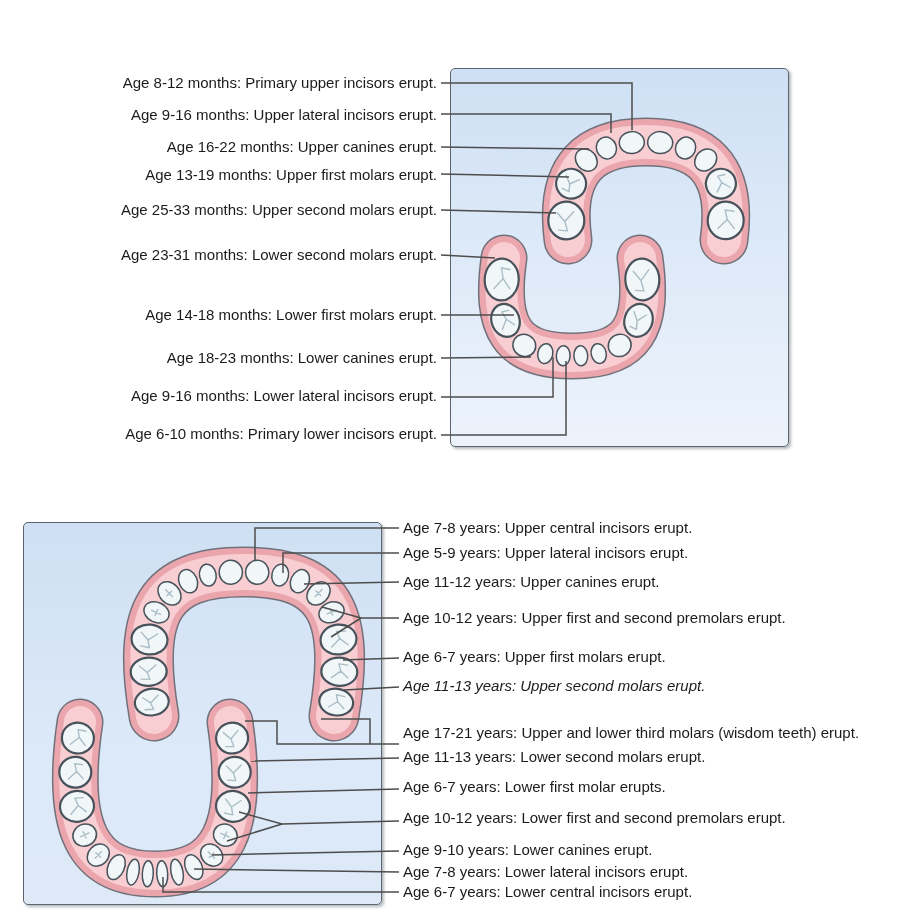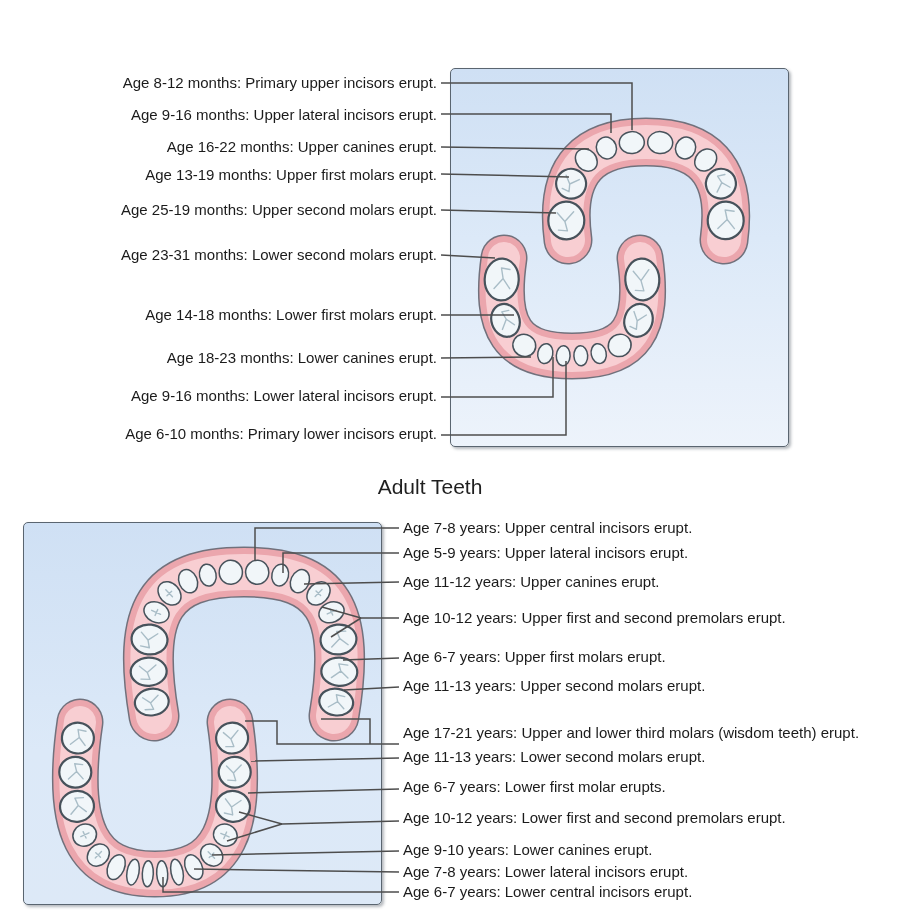--- a/index.html
+++ b/index.html
@@ -24,21 +24,20 @@
   .lbl-left{right:463px;width:430px;text-align:right;}
   .lbl-right{left:403px;width:490px;text-align:left;}
   polyline{fill:none;stroke:var(--leader);stroke-width:1.5;}
 </style>
 </head>
 <body>
 
 <div id="canvas">
 
 
-  <div class="title" style="top:475px;">Adult Teeth</div>
 
   <div id="primary-box" class="diagram-box"></div>
   <div id="adult-box" class="diagram-box"></div>
 
   <svg id="overlay" viewBox="0 0 900 923" xmlns="http://www.w3.org/2000/svg">
     <g id="arches">
         <g>
           <path d="M 568 240 C 558 166 592 142 646 142 C 700 142 734 166 724 240" fill="none" stroke-linecap="round" stroke="var(--gum-outline)" stroke-width="49"></path>
           <path d="M 568 240 C 558 166 592 142 646 142 C 700 142 734 166 724 240" fill="none" stroke-linecap="round" stroke="var(--gum-base)" stroke-width="46"></path>
           <path d="M 568 240 C 558 166 592 142 646 142 C 700 142 734 166 724 240" fill="none" stroke-linecap="round" stroke="var(--gum-light)" stroke-width="34"></path>
@@ -335,34 +334,34 @@
         <polyline points="399,872 194,869"></polyline>
         <polyline points="399,892 163,892 163,877"></polyline>
       </g>
   </svg>
 
   <div id="labels-left">
       <div class="lbl lbl-left" style="top: 73px;">Age 8-12 months: Primary upper incisors erupt.</div>
       <div class="lbl lbl-left" style="top: 105px;">Age 9-16 months: Upper lateral incisors erupt.</div>
       <div class="lbl lbl-left" style="top: 137px;">Age 16-22 months: Upper canines erupt.</div>
       <div class="lbl lbl-left" style="top: 165px;">Age 13-19 months: Upper first molars erupt.</div>
-      <div class="lbl lbl-left" style="top: 200px;">Age 25-19 months: Upper second molars erupt.</div>
+      <div class="lbl lbl-left" style="top: 200px;">Age 25-33 months: Upper second molars erupt.</div>
       <div class="lbl lbl-left" style="top: 245px;">Age 23-31 months: Lower second molars erupt.</div>
       <div class="lbl lbl-left" style="top: 305px;">Age 14-18 months: Lower first molars erupt.</div>
       <div class="lbl lbl-left" style="top: 348px;">Age 18-23 months: Lower canines erupt.</div>
       <div class="lbl lbl-left" style="top: 386px;">Age 9-16 months: Lower lateral incisors erupt.</div>
       <div class="lbl lbl-left" style="top: 424px;">Age 6-10 months: Primary lower incisors erupt.</div>
     </div>
   <div id="labels-right">
       <div class="lbl lbl-right" style="top: 518px;">Age 7-8 years: Upper central incisors erupt.</div>
       <div class="lbl lbl-right" style="top: 543px;">Age 5-9 years: Upper lateral incisors erupt.</div>
       <div class="lbl lbl-right" style="top: 572px;">Age 11-12 years: Upper canines erupt.</div>
       <div class="lbl lbl-right" style="top: 608px;">Age 10-12 years: Upper first and second premolars erupt.</div>
       <div class="lbl lbl-right" style="top: 647px;">Age 6-7 years: Upper first molars erupt.</div>
-      <div class="lbl lbl-right" style="top: 676px;">Age 11-13 years: Upper second molars erupt.</div>
+      <div class="lbl lbl-right" style="top: 676px; font-style: italic;">Age 11-13 years: Upper second molars erupt.</div>
       <div class="lbl lbl-right" style="top: 723px;">Age 17-21 years: Upper and lower third molars (wisdom teeth) erupt.</div>
       <div class="lbl lbl-right" style="top: 747px;">Age 11-13 years: Lower second molars erupt.</div>
       <div class="lbl lbl-right" style="top: 777px;">Age 6-7 years: Lower first molar erupts.</div>
       <div class="lbl lbl-right" style="top: 808px;">Age 10-12 years: Lower first and second premolars erupt.</div>
       <div class="lbl lbl-right" style="top: 840px;">Age 9-10 years: Lower canines erupt.</div>
       <div class="lbl lbl-right" style="top: 862px;">Age 7-8 years: Lower lateral incisors erupt.</div>
       <div class="lbl lbl-right" style="top: 882px;">Age 6-7 years: Lower central incisors erupt.</div>
     </div>
 </div>
 

